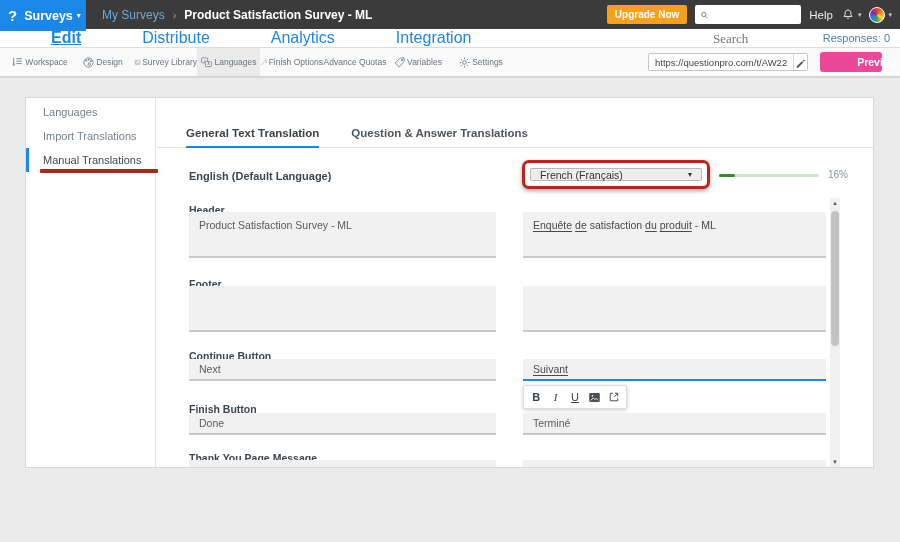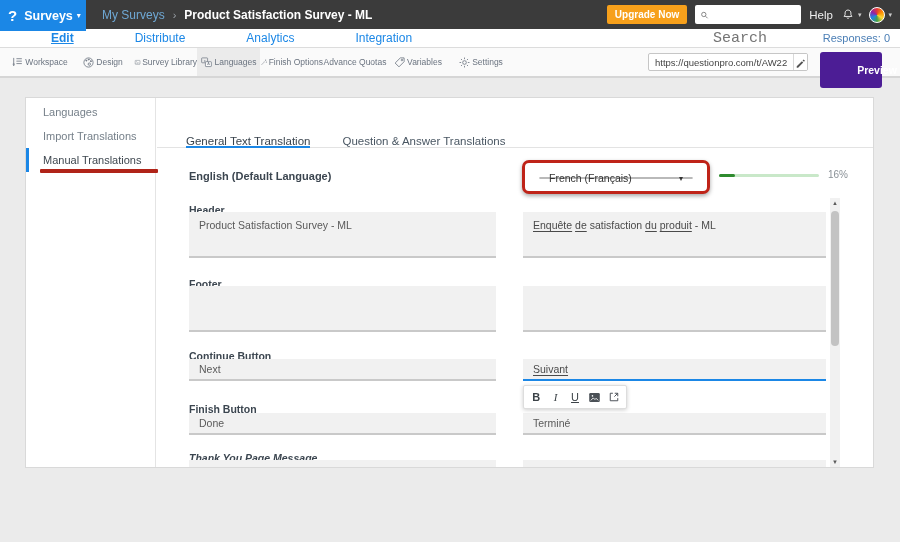--- a/index.html
+++ b/index.html
@@ -11,70 +11,70 @@
   .logo { color:#fff; font-size:15px; font-weight:bold; }
   .product-name { color:#fff; font-size:12.5px; font-weight:600; margin-left:7px; }
   .caret { font-size:8px; color:#fff; margin-left:4px; }
   .breadcrumb { position:absolute; left:102px; top:0; height:29px; display:flex; align-items:center; gap:8px; }
   .bc-parent { color:#6fa8d4; font-size:12px; }
   .bc-sep { color:#9aa0a6; font-size:11px; }
   .bc-title { color:#ffffff; font-size:12px; font-weight:600; }
   .topbar-right { position:absolute; right:8px; top:0; height:29px; display:flex; align-items:center; gap:8px; }
   .upgrade-btn { background:#f7a01b; color:#fff; font-size:10px; font-weight:bold; padding:4px 8px; border-radius:2px; cursor:pointer; white-space:nowrap; }
   .searchbox { width:106px; height:19px; background:#fff; border-radius:2px; display:flex; align-items:center; padding:0 5px; gap:4px; }
-  .searchbox input { border:none; outline:none; font-size:15px; color:#333; width:100%; background:transparent; font-family:Liberation Mono, monospace;margin-top:48px; }
+  .searchbox input { border:none; outline:none; font-size:13px; color:#333; width:100%; background:transparent; font-family:Liberation Serif, serif;margin-top:48px; }
   .help-link { color:#eeeeee; font-size:11.5px; }
   .icon-caret { font-size:7px; color:#cccccc; }
   .avatar { width:16px; height:16px; border-radius:50%; background:conic-gradient(#e53935,#fb8c00,#fdd835,#43a047,#1e88e5,#8e24aa,#e53935); border:1.5px solid #fff; }
 
   
   .navbar { position:absolute; left:0; top:29px; width:900px; height:19px; background:#fff; border-bottom:1px solid #dcdcdc; display:flex; align-items:center; padding-left:11px; gap:21px; z-index:10; }
-  .nav-item { color:#1b87e6; font-size:12px; cursor:pointer;padding-left:40px; }
+  .nav-item { color:#1b87e6; font-size:16px; cursor:pointer;padding-left:40px; }
   .nav-item.active { text-decoration:underline; font-weight:600; }
   .responses { position:absolute; right:10px; color:#4a7eb5; font-size:11px; }
 
   
   .toolbar { position:absolute; left:0; top:48px; width:900px; height:30px; background:#fafafa; border-bottom:2px solid #d6d6d6; }
   .tool-items { display:flex; margin-left:8px; height:28px; }
   .tool-item { width:63px; height:28px; display:flex; flex-direction:row; align-items:center; justify-content:center; gap:1px; cursor:pointer; }
   .tool-item.active { background:#ebebeb; }
   .tool-item svg { width:13px; height:13px; }
   .tool-label { font-size:8.5px; color:#6b7480; white-space:nowrap; }
   .url-box { position:absolute; left:648px; top:5px; width:160px; height:18px; background:#fff; border:1px solid #c6c6c6; border-radius:2px; display:flex; align-items:stretch; overflow:hidden; }
   .url-box input { flex:1; border:none; outline:none; font-size:9.5px; color:#444; padding:0 6px; font-family:"Liberation Sans",sans-serif; background:transparent; }
   .pencil-btn { width:21px; border-left:1px solid #d9d9d9; display:flex; align-items:center; justify-content:center; cursor:pointer; background:#fff; }
-  .preview-btn { position:absolute; left:820px; top:4px; width:62px; height:36px; background:#4c1d95; border-radius:3px; color:#fff; font-size:10.5px; font-weight:600; display:flex; align-items:center; justify-content:center; gap:4px; cursor:pointer;padding-left:48px; }
+  .preview-btn { position:absolute; left:820px; top:4px; width:62px; height:20px; background:#ec4899; border-radius:3px; color:#fff; font-size:10.5px; font-weight:600; display:flex; align-items:center; justify-content:center; gap:4px; cursor:pointer;padding-left:48px; }
 
   
   .card { position:absolute; left:25px; top:97px; width:849px; height:371px; background:#fff; border:1px solid #d9d9d9; overflow:hidden; }
 
   
   .side { position:absolute; left:0; top:0; width:130px; height:100%; border-right:1px solid #e4e4e4; padding-top:2px; }
   .side-item { height:24px; line-height:24px; padding-left:14px; font-size:11px; color:#76808a; border-left:3px solid transparent; cursor:pointer; }
   .side-item.active { border-left-color:#1b87e6; color:#3e474f; }
   .red-underline { position:absolute; left:14px; top:71px; width:118px; height:4px; background:#b02318; border-radius:1px; }
 
   
   .main { position:absolute; left:131px; top:0; right:0; height:100%; }
   .tabs-row { position:absolute; left:0; right:0; top:23px; height:27px; border-bottom:1px solid #e3e3e3; display:flex; align-items:flex-end; padding-left:29px; gap:32px; }
-  .tab { font-size:11.5px; color:#4a5763; font-weight:400; cursor:pointer; position:relative; }
+  .tab { font-size:11.5px; color:#4a5763; font-weight:700; padding-bottom:8px; cursor:pointer; position:relative; }
   .tab.active { color:#39434d; }
   .tab.active::after { content:""; position:absolute; left:0; right:0; bottom:-1px; height:2px; background:#1b87e6; }
 
   .lbl { position:absolute; font-size:10.5px; font-weight:bold; color:#3c4650; }
   .tbox { position:absolute; background:#f1f1f1; border-bottom:2px solid #c9c9c9; font-size:10.5px; color:#5a5a5a; padding:7px 10px; }
   .col-l { left:32px; width:307px; }
   .col-r { left:366px; width:303px; }
   .input-line { padding:0 10px; line-height:20px; height:22px; }
   .focused { border-bottom-color:#1b87e6; }
   .wavy { text-decoration-line:underline; text-decoration-style:wavy; text-decoration-color:#e05252; text-decoration-thickness:1px; text-underline-offset:2px;text-decoration:underline; }
 
   
   .lang-label { left:32px; top:72px; font-size:11px; }
-  .lang-select-wrap { position:absolute; left:365px; top:62px; width:188px; height:29px; border:3px solid #bf2318; border-radius:7px; box-shadow:0 2px 4px rgba(0,0,0,.35); padding:14px; background:#fff; }
+  .lang-select-wrap { position:absolute; left:365px; top:62px; width:188px; height:29px; border:3px solid #bf2318; border-radius:7px; box-shadow:0 2px 4px rgba(0,0,0,.35); padding:5px; background:#fff; }
   .lang-select { width:100%; height:100%; background:#ededed; border:1px solid #b9b9b9; border-radius:2px; display:flex; align-items:center; justify-content:space-between; padding:0 9px; font-size:10.5px; color:#333; cursor:pointer; }
   .select-caret { font-size:8px; color:#333; }
   .progress-track { position:absolute; left:562px; top:76px; width:100px; height:3px; background:#c9e8c9; border-radius:2px; }
   .progress-fill { height:100%; background:#2e8b2e; border-radius:2px; }
   .progress-label { position:absolute; left:671px; top:71px; font-size:10px; color:#8a9197; }
 
   
   .fmt-bar { position:absolute; left:366px; top:287px; width:104px; height:24px; background:#fff; border:1px solid #dddddd; border-radius:2px; box-shadow:0 1px 4px rgba(0,0,0,.2); display:flex; align-items:center; padding:0 3px; gap:1px; z-index:5; }
   .fmt { width:19px; height:19px; display:flex; align-items:center; justify-content:center; font-size:11px; color:#3c4348; cursor:pointer; }
   .fmt-b { font-weight:bold; }
@@ -276,21 +276,21 @@
             <path d="M9 3h4v4"></path>
             <path d="M13 3L8.5 7.5"></path>
           </svg>
       </span>
     </div>
 
     <div class="lbl" style="top:305px; left:32px;">Finish Button</div>
     <div class="tbox col-l input-line" style="top:315px;">Done</div>
     <div class="tbox col-r input-line" style="top:315px;"><span>Terminé</span></div>
 
-    <div class="lbl" style="top:354px; left:32px;font-style:italic;">Thank You Page Message</div>
+    <div class="lbl" style="top:354px; left:32px;">Thank You Page Message</div>
     <div class="tbox col-l" style="top:362px; height:40px;"></div>
     <div class="tbox col-r" style="top:362px; height:40px;"></div>
 
     <div class="sbar">
       <div class="sbar-arrow sbar-up">▲</div>
       <div class="sbar-thumb"></div>
       <div class="sbar-arrow sbar-down">▼</div>
     </div>
   </div>
 </div>

